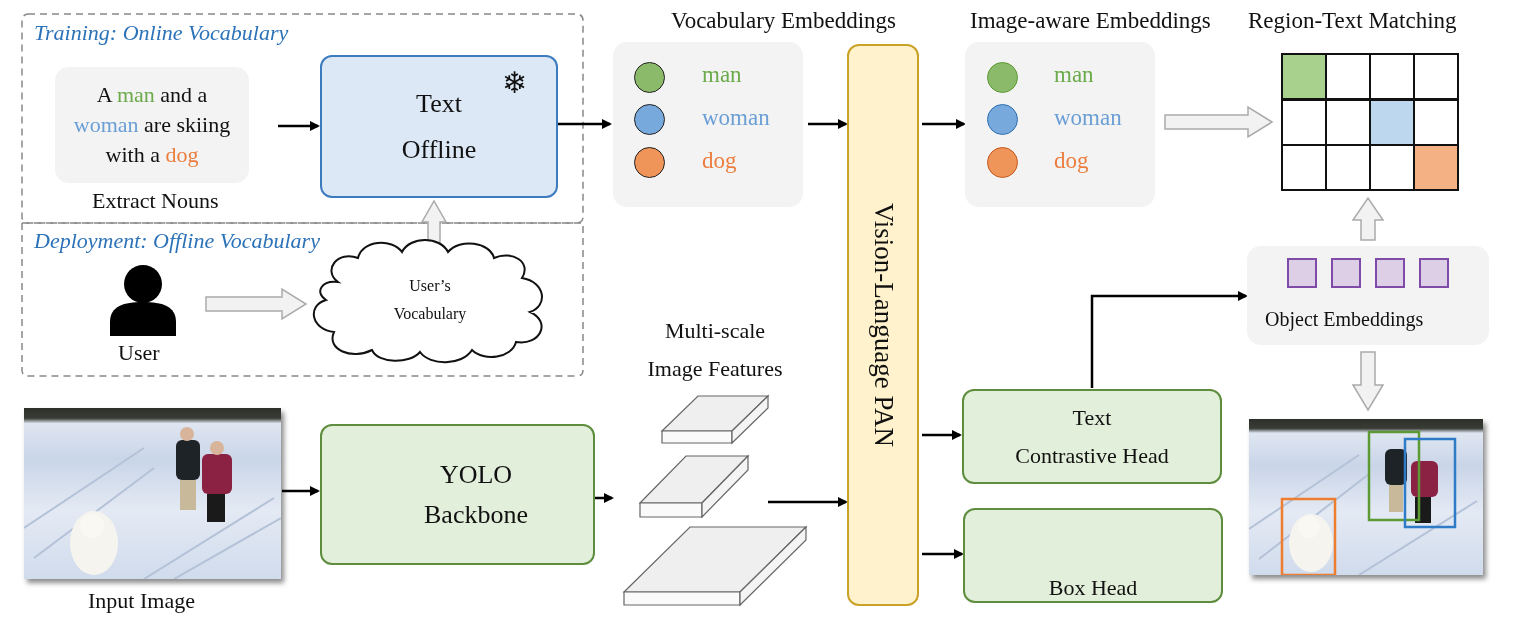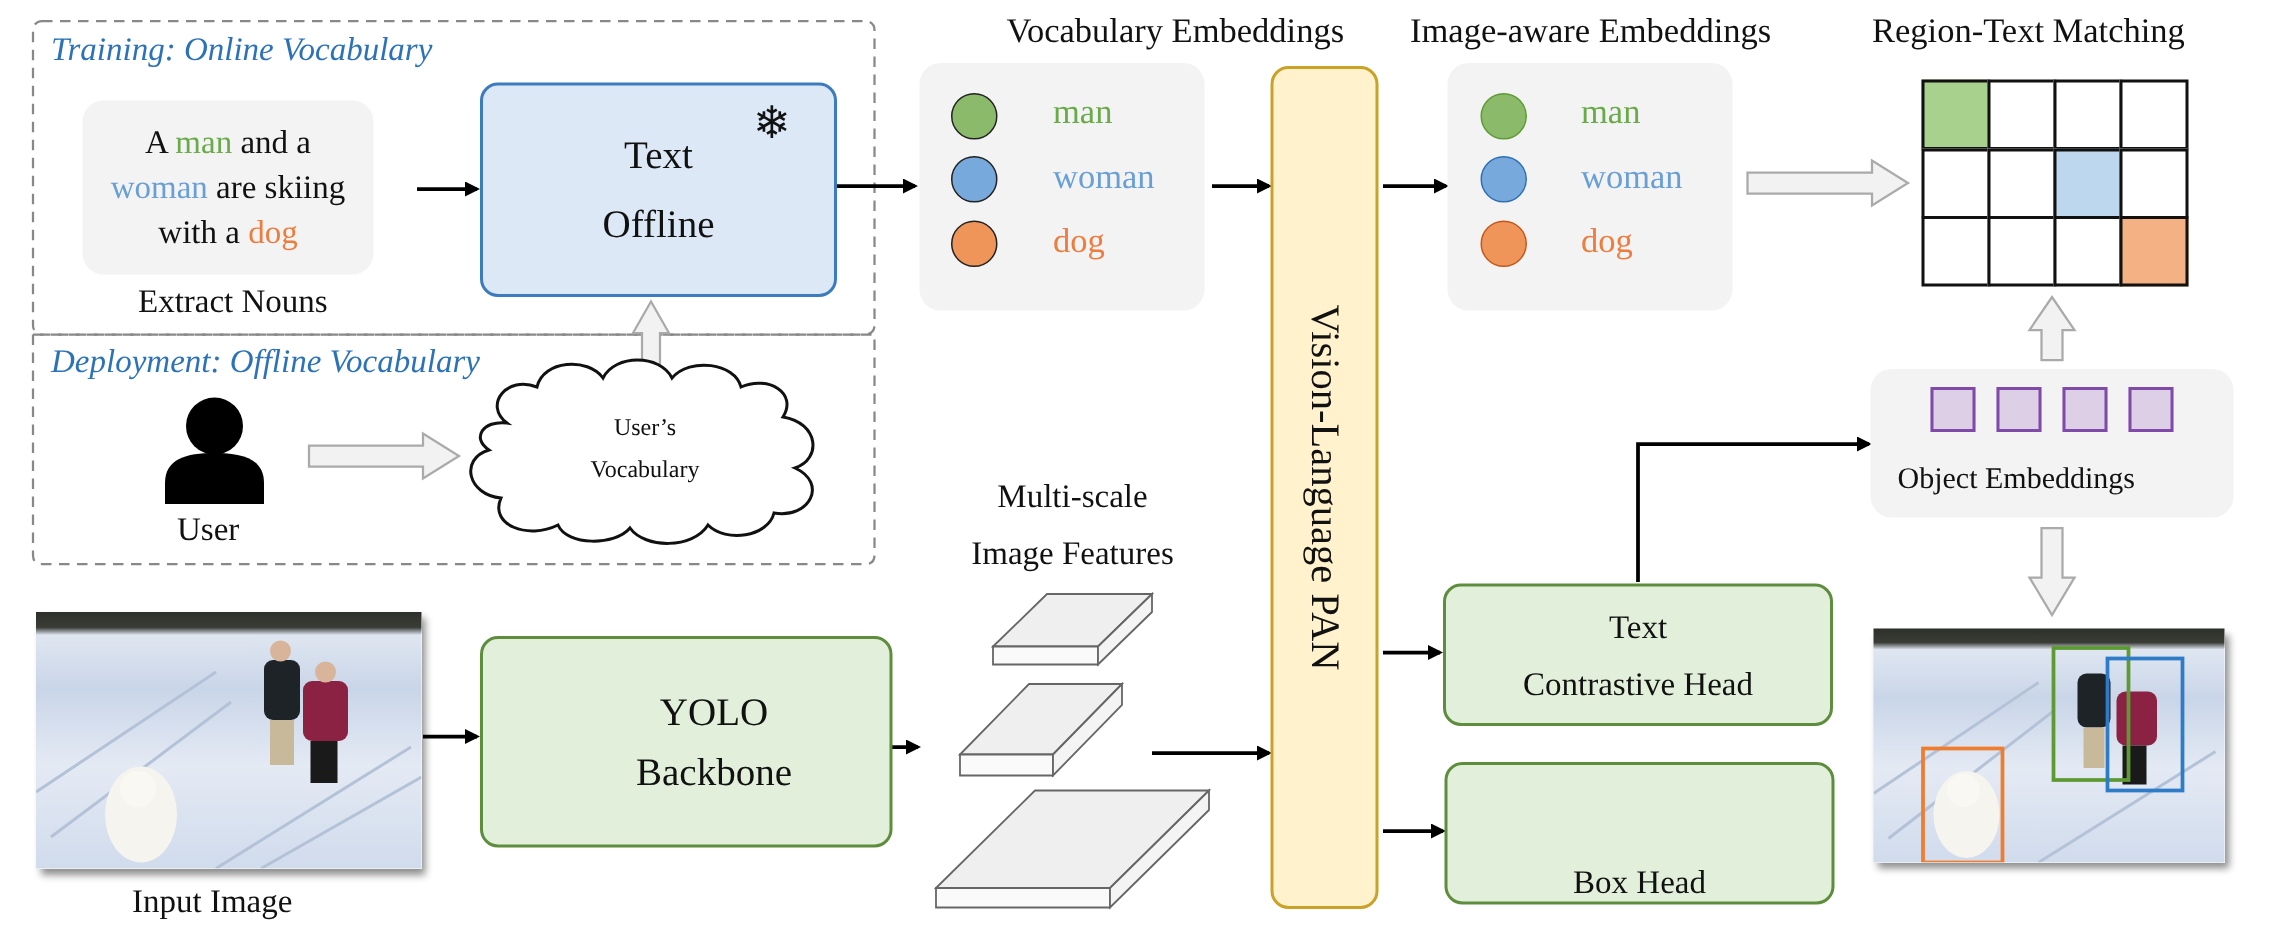--- a/index.html
+++ b/index.html
@@ -101,21 +101,21 @@
 <div class="dot" style="left:634px;top:104px;background:#78a9dc;"></div>
 <div class="dot" style="left:634px;top:147px;background:#f09559;"></div>
 <div class="lbl" style="left:702px;top:62px;color:#6aaa4a;">man</div>
 <div class="lbl" style="left:702px;top:105px;color:#6a9fd6;">woman</div>
 <div class="lbl" style="left:702px;top:148px;color:#ec7d3e;">dog</div>
 
 <div class="rbox" style="left:847px;top:44px;width:72px;height:562px;background:#fff2cc;border:2px solid #c9a227;box-sizing:border-box;">
   <div class="abs" style="left:50%;top:50%;transform:translate(-50%,-50%) rotate(90deg);white-space:nowrap;font-size:27px;">Vision-Language PAN</div>
 </div>
 
-<div class="t title" style="left:940px;top:8px;">Image-aware Embeddings</div>
+<div class="t title" style="left:970px;top:8px;">Image-aware Embeddings</div>
 <div class="rbox gray-box" style="left:965px;top:42px;width:190px;height:165px;"></div>
 <div class="dot" style="left:987px;top:62px;background:#8bbb6a;border-color:#5e9a34;"></div>
 <div class="dot" style="left:987px;top:104px;background:#78a9dc;border-color:#2e6fb3;"></div>
 <div class="dot" style="left:987px;top:147px;background:#f09559;border-color:#c4581c;"></div>
 <div class="lbl" style="left:1054px;top:62px;color:#6aaa4a;">man</div>
 <div class="lbl" style="left:1054px;top:105px;color:#6a9fd6;">woman</div>
 <div class="lbl" style="left:1054px;top:148px;color:#ec7d3e;">dog</div>
 
 <div class="t title" style="left:1248px;top:8px;">Region-Text Matching</div>
 <div class="abs" id="grid" style="left:1281px;top:53px;width:176px;height:137px;">

